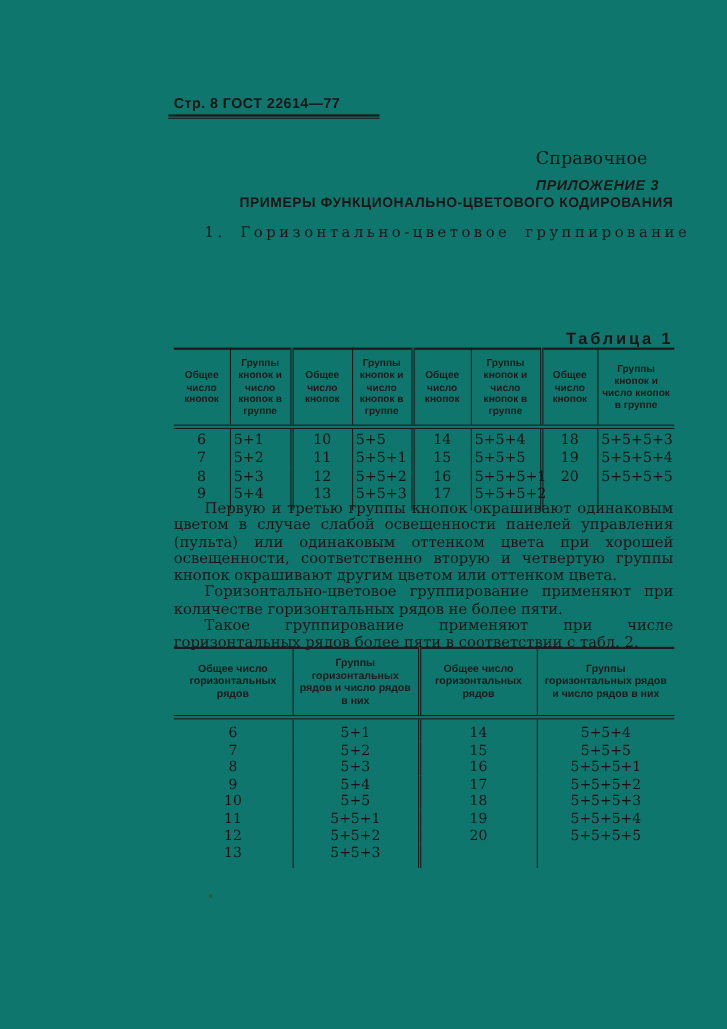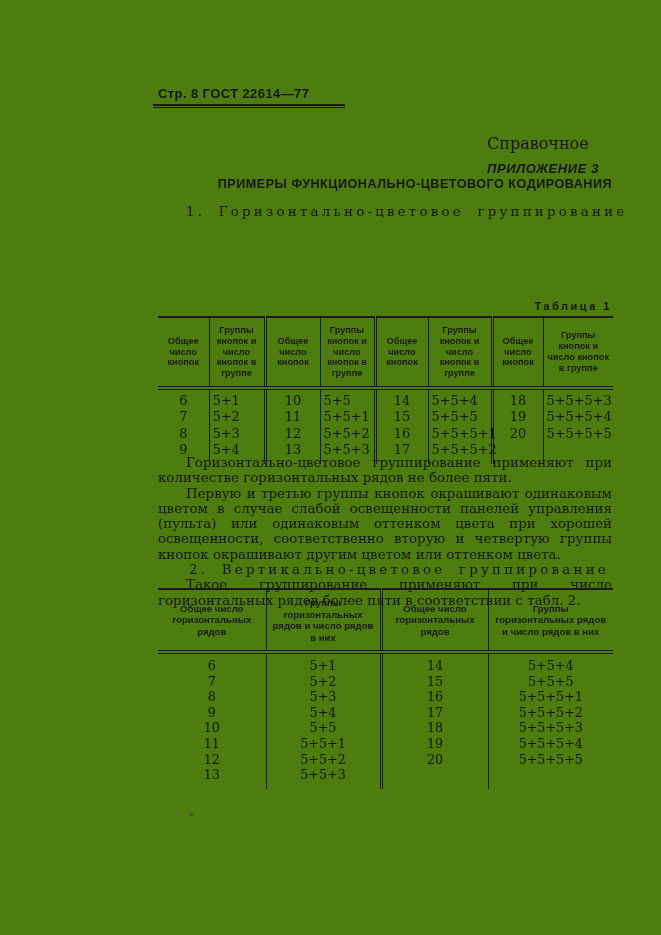--- a/index.html
+++ b/index.html
@@ -1,16 +1,16 @@
 <!DOCTYPE html>
 <html><head>
 <meta charset="utf-8">
 <style>
   html,body{margin:0;padding:0;background:#ffffff;}
-  .page{position:relative;width:661px;height:935px;background:#4d7c0f;overflow:hidden;
+  .page{position:relative;width:661px;height:935px;background:#0f766e;overflow:hidden;
         font-family:"DejaVu Serif",serif;color:#161616;}
 
   .doc-header{position:absolute;left:158px;top:86px;
         font-family:"Liberation Sans",sans-serif;font-weight:bold;font-size:13px;letter-spacing:.4px;}
   .header-rule{position:absolute;left:153px;top:104px;width:192px;height:1px;
         border-top:2px solid #1b1b1b;border-bottom:1px solid #1b1b1b;}
 
   .appendix{position:absolute;left:487px;top:117px;
         font-family:"Liberation Sans",sans-serif;font-style:italic;font-weight:bold;font-size:13px;letter-spacing:.6px;margin-top:44px;}
   .appendix-sub{position:absolute;left:487px;top:134px;font-size:16px;}
@@ -19,21 +19,21 @@
         font-family:"Liberation Sans",sans-serif;font-weight:bold;font-size:12.6px;letter-spacing:.5px;}
 
   .textblock{position:absolute;left:158px;width:454px;text-align:justify;
         font-size:13.4px;line-height:15.6px;}
   .block1{top:204px;}
   .block2{top:455px;line-height:15.3px;}
   .textblock p{margin:0;text-indent:28px;}
   .spaced{letter-spacing:.24em;word-spacing:.45em;white-space:nowrap;text-align:center;}
 
   .tcaption{position:absolute;left:158px;width:454px;text-align:right;
-        font-family:"Liberation Sans",sans-serif;font-weight:bold;font-size:11px;letter-spacing:2.5px;}
+        font-family:"Liberation Sans",sans-serif;font-weight:bold;font-size:15px;letter-spacing:2.5px;}
   .cap1{top:300px;}
   .cap2{top:594px;}
 
   table{border-collapse:collapse;table-layout:fixed;position:absolute;left:158px;
         border-top:2px solid #1b1b1b;}
   .t1{top:316px;width:455px;}
   .t2{top:588px;width:455px;}
 
   th{font-family:"Liberation Sans",sans-serif;font-weight:bold;text-align:center;vertical-align:middle;
         border-bottom:4px double #1b1b1b;color:#1b1b1b;}
@@ -135,23 +135,22 @@
         <td class="grp bl">5+5+3</td>
         <td class="num bld">17</td>
         <td class="grp bl">5+5+5+2</td>
         <td class="num bld"></td>
         <td class="grp bl"></td>
       </tr>
     </tbody>
   </table>
 
   <div class="textblock block2">
+    <p>Первую и третью группы кнопок окрашивают одинаковым цветом в случае слабой освещенности панелей управления (пульта) или одинаковым оттенком цвета при хорошей освещенности, соответственно вторую и четвертую группы кнопок окрашивают другим цветом или оттенком цвета.</p>
     <p>Горизонтально-цветовое группирование применяют при количестве горизонтальных рядов не более пяти.</p>
-    <p>Первую и третью группы кнопок окрашивают одинаковым цветом в случае слабой освещенности панелей управления (пульта) или одинаковым оттенком цвета при хорошей освещенности, соответственно вторую и четвертую группы кнопок окрашивают другим цветом или оттенком цвета.</p>
-    <p class="spaced">2. Вертикально-цветовое группирование</p>
     <p>Такое группирование применяют при числе горизонтальных рядов более пяти в соответствии с табл. 2.</p>
   </div>
 
 
   <table class="t2">
     <colgroup>
       <col style="width:108px">
         <col style="width:115px">
         <col style="width:107px">
         <col style="width:125px">

